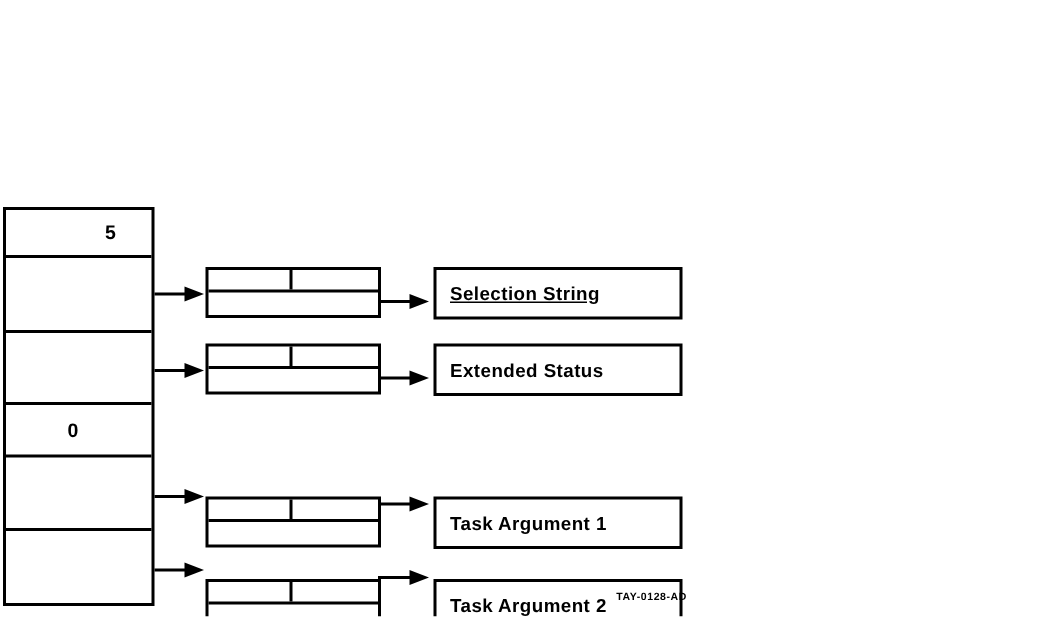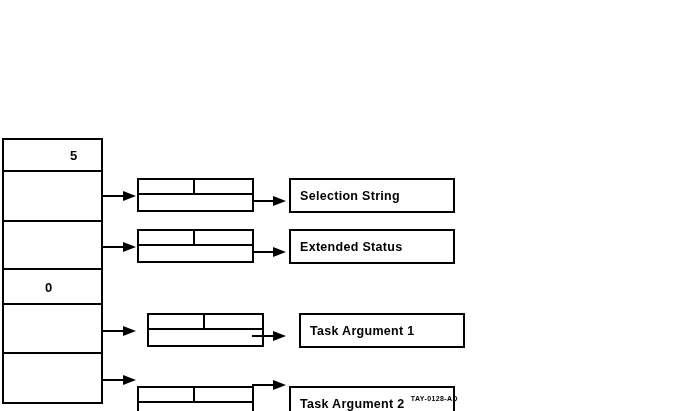--- a/index.html
+++ b/index.html
@@ -94,23 +94,23 @@
     align-items: center;
     padding-left: 9px;
   }
   .label-box span {
     font-size: 12.5px;
     font-weight: bold;
     letter-spacing: 0.3px;
     white-space: nowrap;
   }
   
-  .row-a .desc-box, .row-a .label-box { top: 178px; }
+  .row-a .desc-box, .row-a .label-box { top: 178px; text-decoration: underline; }
   .row-b .desc-box, .row-b .label-box { top: 229px; }
-  .row-c .desc-box, .row-c .label-box { top: 313px; margin-left: 10px; }
+  .row-c .desc-box, .row-c .label-box { top: 331px; }
   .row-d .desc-box, .row-d .label-box { top: 362px; margin-top: 24px; }
 
   .row-a .entry-line { top: 195px; } .row-a .entry-head { top: 191px; }
   .row-b .entry-line { top: 246px; } .row-b .entry-head { top: 242px; }
   .row-c .entry-line { top: 330px; } .row-c .entry-head { top: 326px; }
   .row-d .entry-line { top: 379px; } .row-d .entry-head { top: 375px; }
 
   .row-a .exit-line { top: 200px; } .row-a .exit-head { top: 196px; }
   .row-b .exit-line { top: 251px; } .row-b .exit-head { top: 247px; }
   .row-c .exit-line { top: 335px; } .row-c .exit-head { top: 331px; }

